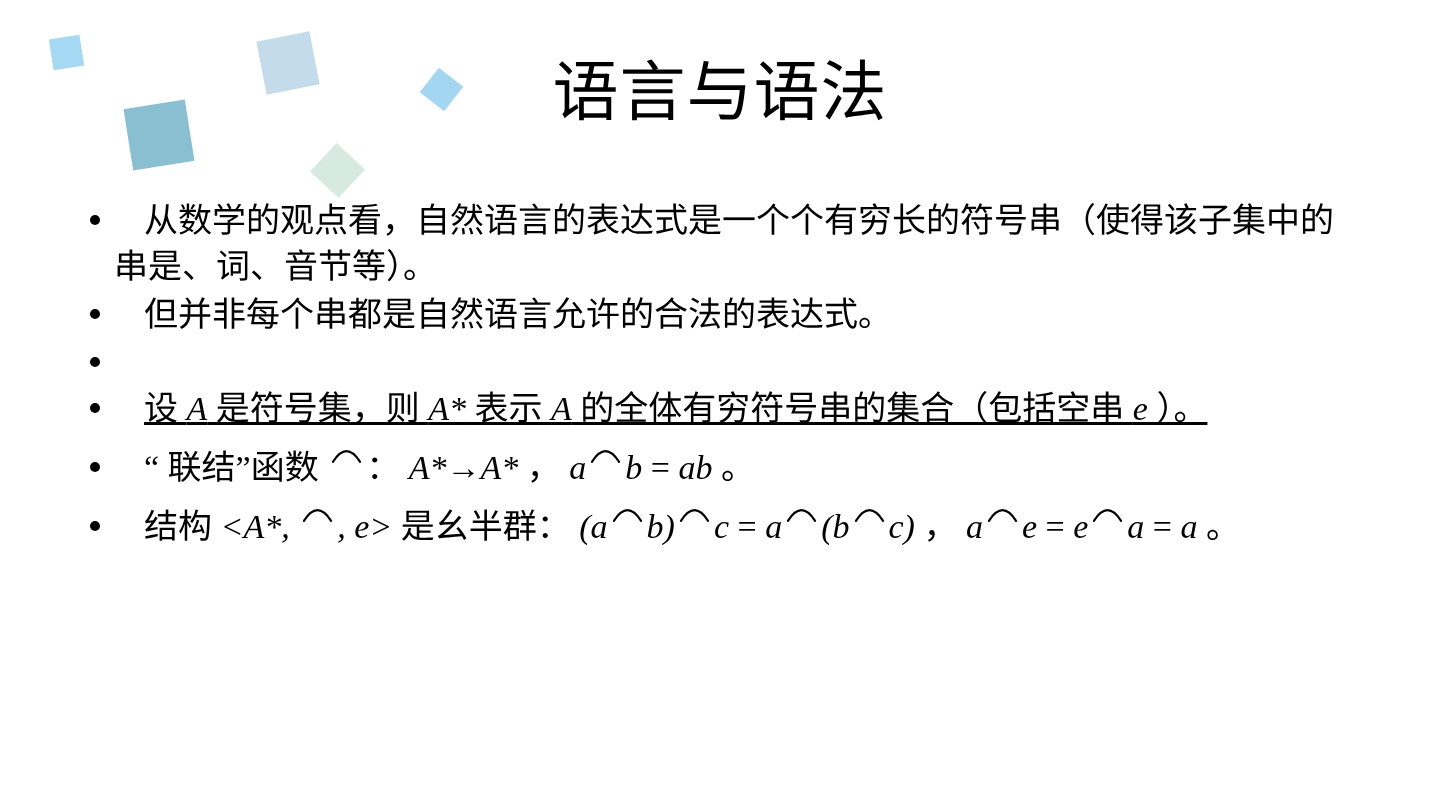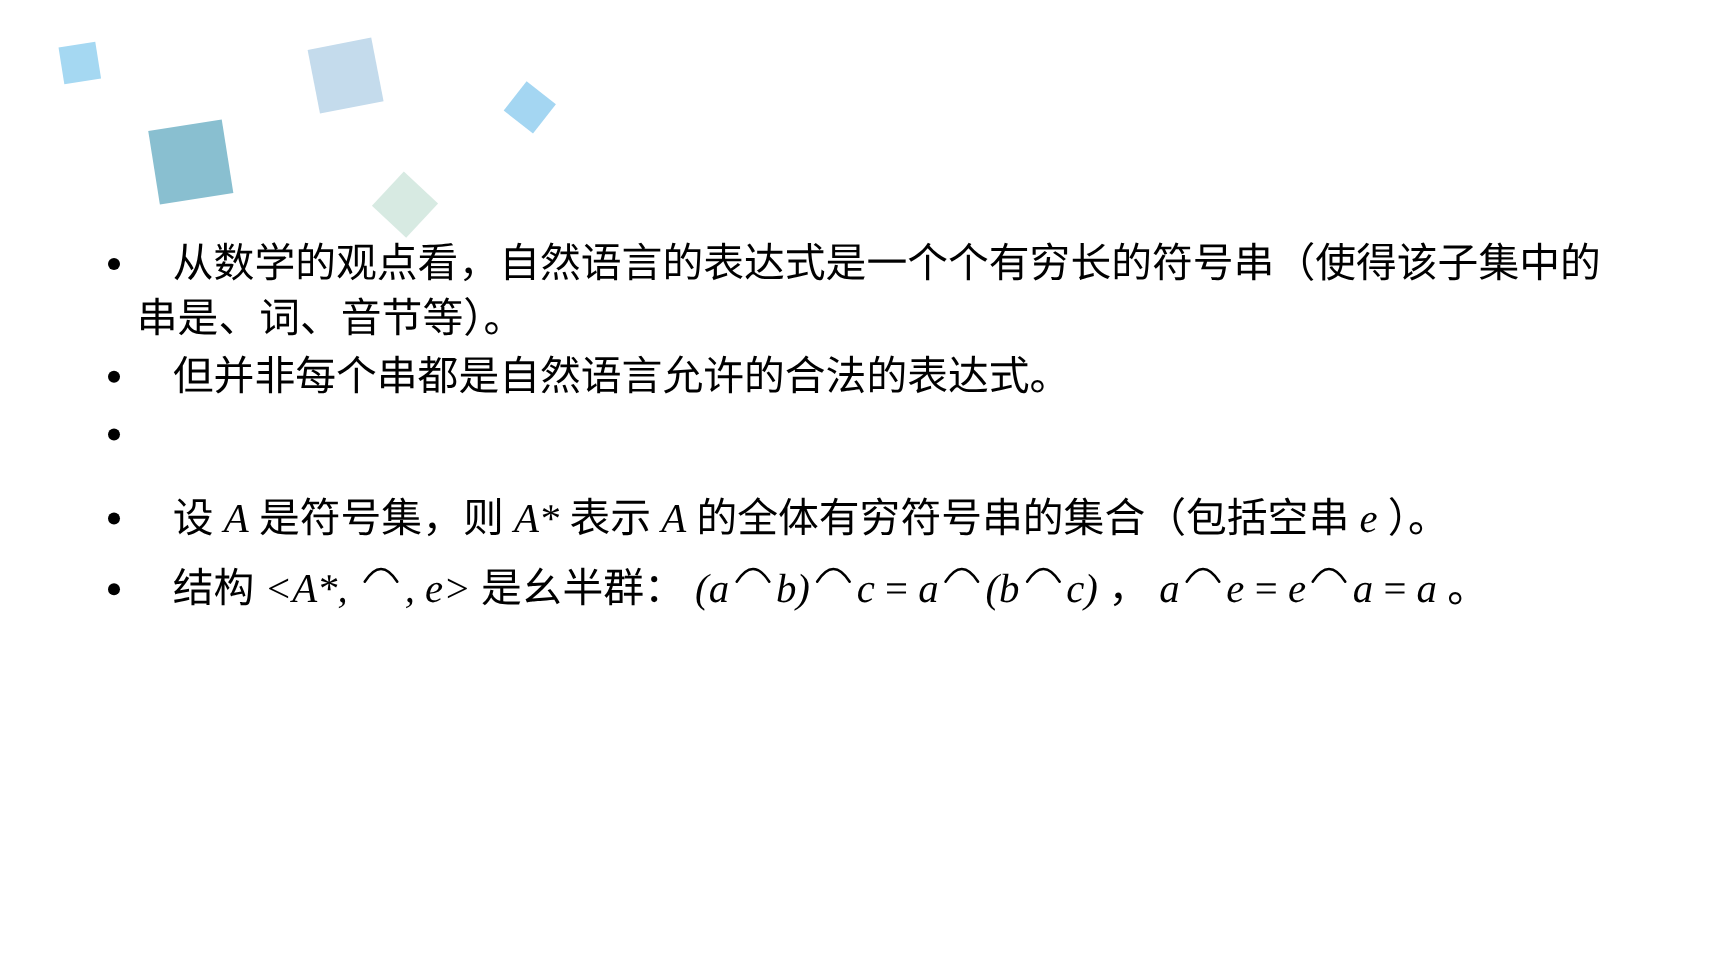--- a/index.html
+++ b/index.html
@@ -21,23 +21,23 @@
     font-weight:400;
     font-size:66px;line-height:80px;
     letter-spacing:1px;
   }
   
   ul.bullets{
     position:absolute;top:198px;left:0;width:1440px;
     margin:0;padding:0;list-style:none;
   }
   ul.bullets li{position:relative;margin:0 0 2px 0;}
-  ul.bullets li:nth-child(4){margin-top:72px;}
+  ul.bullets li:nth-child(4){margin-top:48px;text-decoration:underline;}
   ul.bullets li:nth-child(5){margin-top:13px;}
-  ul.bullets li:nth-child(6){margin-top:31px;padding-left:14px;}
+  ul.bullets li:nth-child(6){margin-top:13px;}
   ul.bullets li .dot{
     position:absolute;left:90px;top:17px;
     width:10px;height:10px;background:#000;border-radius:50%;
   }
   ul.bullets li .content{
     margin-left:114px;margin-right:76px;
     font-size:34px;line-height:46px;
     text-indent:30px;
   }
   .run-cn{}
@@ -55,35 +55,44 @@
 <body>
 
 <div class="slide">
   <div id="decorations">
       <div class="deco" style="left: 51px; top: 37px; width: 31px; height: 31px; background: rgb(165, 216, 242); transform: rotate(-9deg);"></div>
       <div class="deco" style="left: 261px; top: 36px; width: 54px; height: 54px; background: rgb(196, 219, 236); transform: rotate(-11deg);"></div>
       <div class="deco" style="left: 128px; top: 104px; width: 62px; height: 62px; background: rgb(137, 191, 208); transform: rotate(-9deg);"></div>
       <div class="deco" style="left: 426px; top: 74px; width: 31px; height: 31px; background: rgb(164, 214, 242); transform: rotate(38deg);"></div>
       <div class="deco" style="left: 318px; top: 151px; width: 39px; height: 39px; background: rgb(215, 234, 226); transform: rotate(43deg);"></div>
     </div>
+  <h1 class="title">语言与语法</h1>
   <ul class="bullets" id="bullet-list">
       <li>
         <span class="dot"></span>
         <div class="content"><span class="run-cn">从数学的观点看，自然语言的表达式是一个个有穷长的符号串（使得该子集中的串是、词、音节等）。</span></div>
       </li>
       <li>
         <span class="dot"></span>
         <div class="content"><span class="run-cn">但并非每个串都是自然语言允许的合法的表达式。</span></div>
       </li>
       <li>
         <span class="dot"></span>
       </li>
       <li>
         <span class="dot"></span>
         <div class="content"><span class="run-cn">设 </span><span class="run-it">A</span><span class="run-cn"> 是符号集，则 </span><span class="run-it">A*</span><span class="run-cn"> 表示 </span><span class="run-it">A</span><span class="run-cn"> 的全体有穷符号串的集合（包括空串 </span><span class="run-it">e</span><span class="run-cn"> ）。</span></div>
+      </li>
+      <li>
+        <span class="dot"></span>
+        <div class="content"><span class="run-cn">“ 联结”函数 </span><svg viewBox="0 0 32 14" class="arc">
+            <path d="M2 13 Q16 -9 30 13" fill="none" stroke="#000" stroke-width="2.2" stroke-linecap="round"></path>
+          </svg><span class="run-cn">： </span><span class="run-it">A*</span><span class="run-cn">→</span><span class="run-it">A*</span><span class="run-cn"> ， </span><span class="run-it">a</span><svg viewBox="0 0 32 14" class="arc">
+            <path d="M2 13 Q16 -9 30 13" fill="none" stroke="#000" stroke-width="2.2" stroke-linecap="round"></path>
+          </svg><span class="run-it">b</span><span class="run-cn"> = </span><span class="run-it">ab</span><span class="run-cn"> 。</span></div>
       </li>
       <li>
         <span class="dot"></span>
         <div class="content"><span class="run-cn">结构 </span><span class="run-it">&lt;A*, </span><svg viewBox="0 0 32 14" class="arc">
             <path d="M2 13 Q16 -9 30 13" fill="none" stroke="#000" stroke-width="2.2" stroke-linecap="round"></path>
           </svg><span class="run-it">, e&gt;</span><span class="run-cn"> 是幺半群： </span><span class="run-it">(a</span><svg viewBox="0 0 32 14" class="arc">
             <path d="M2 13 Q16 -9 30 13" fill="none" stroke="#000" stroke-width="2.2" stroke-linecap="round"></path>
           </svg><span class="run-it">b)</span><svg viewBox="0 0 32 14" class="arc">
             <path d="M2 13 Q16 -9 30 13" fill="none" stroke="#000" stroke-width="2.2" stroke-linecap="round"></path>
           </svg><span class="run-it">c</span><span class="run-cn"> = </span><span class="run-it">a</span><svg viewBox="0 0 32 14" class="arc">

